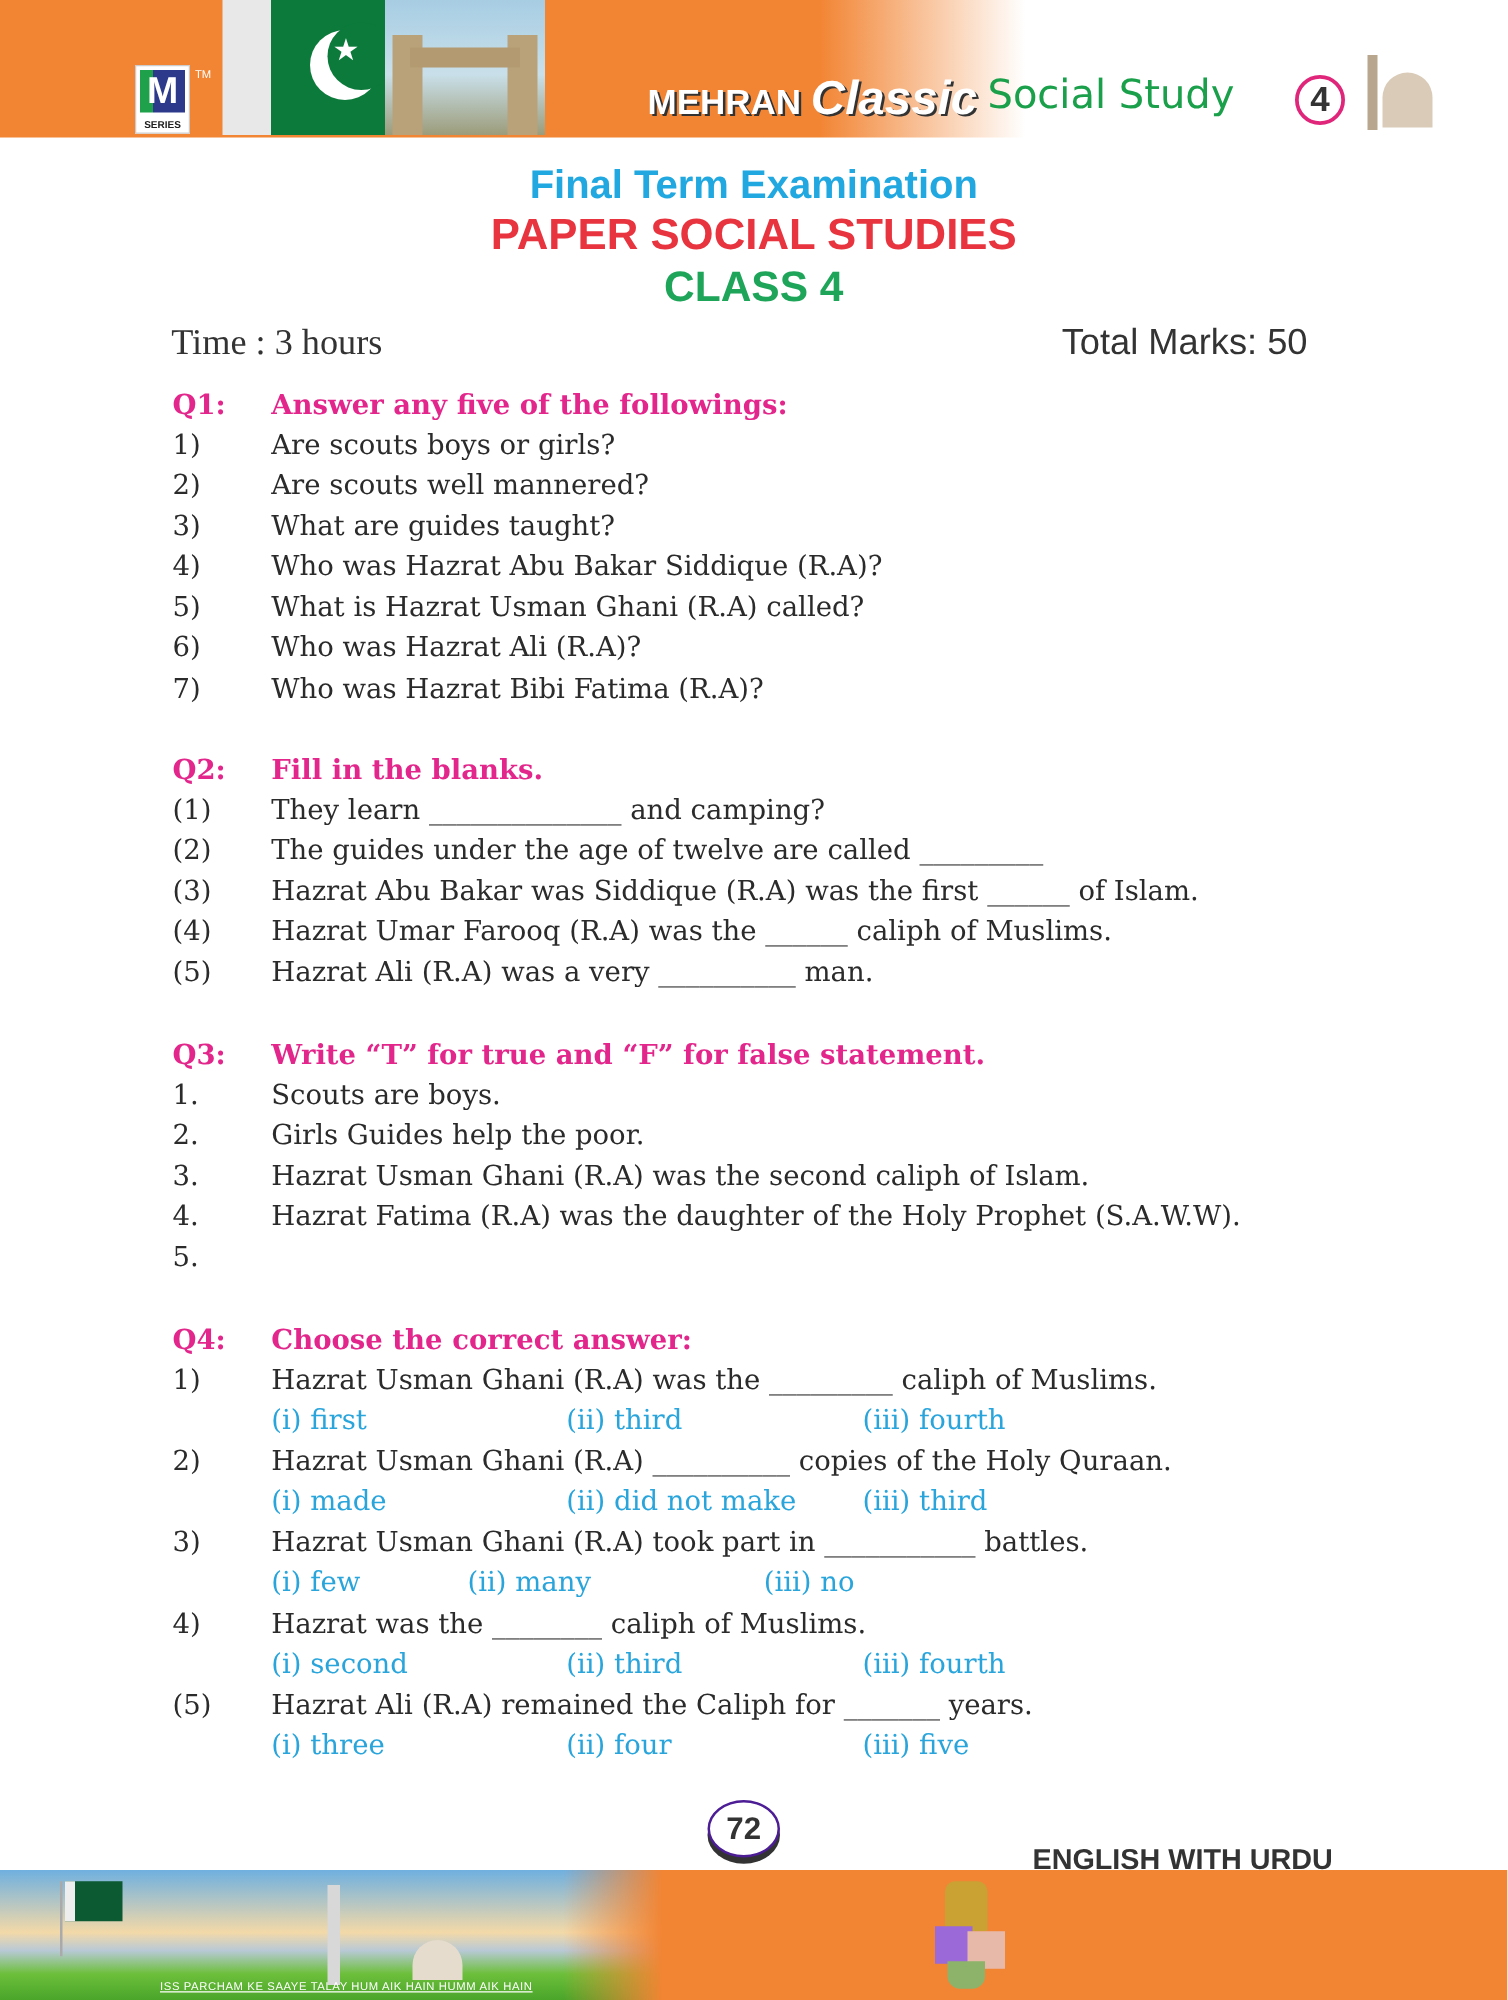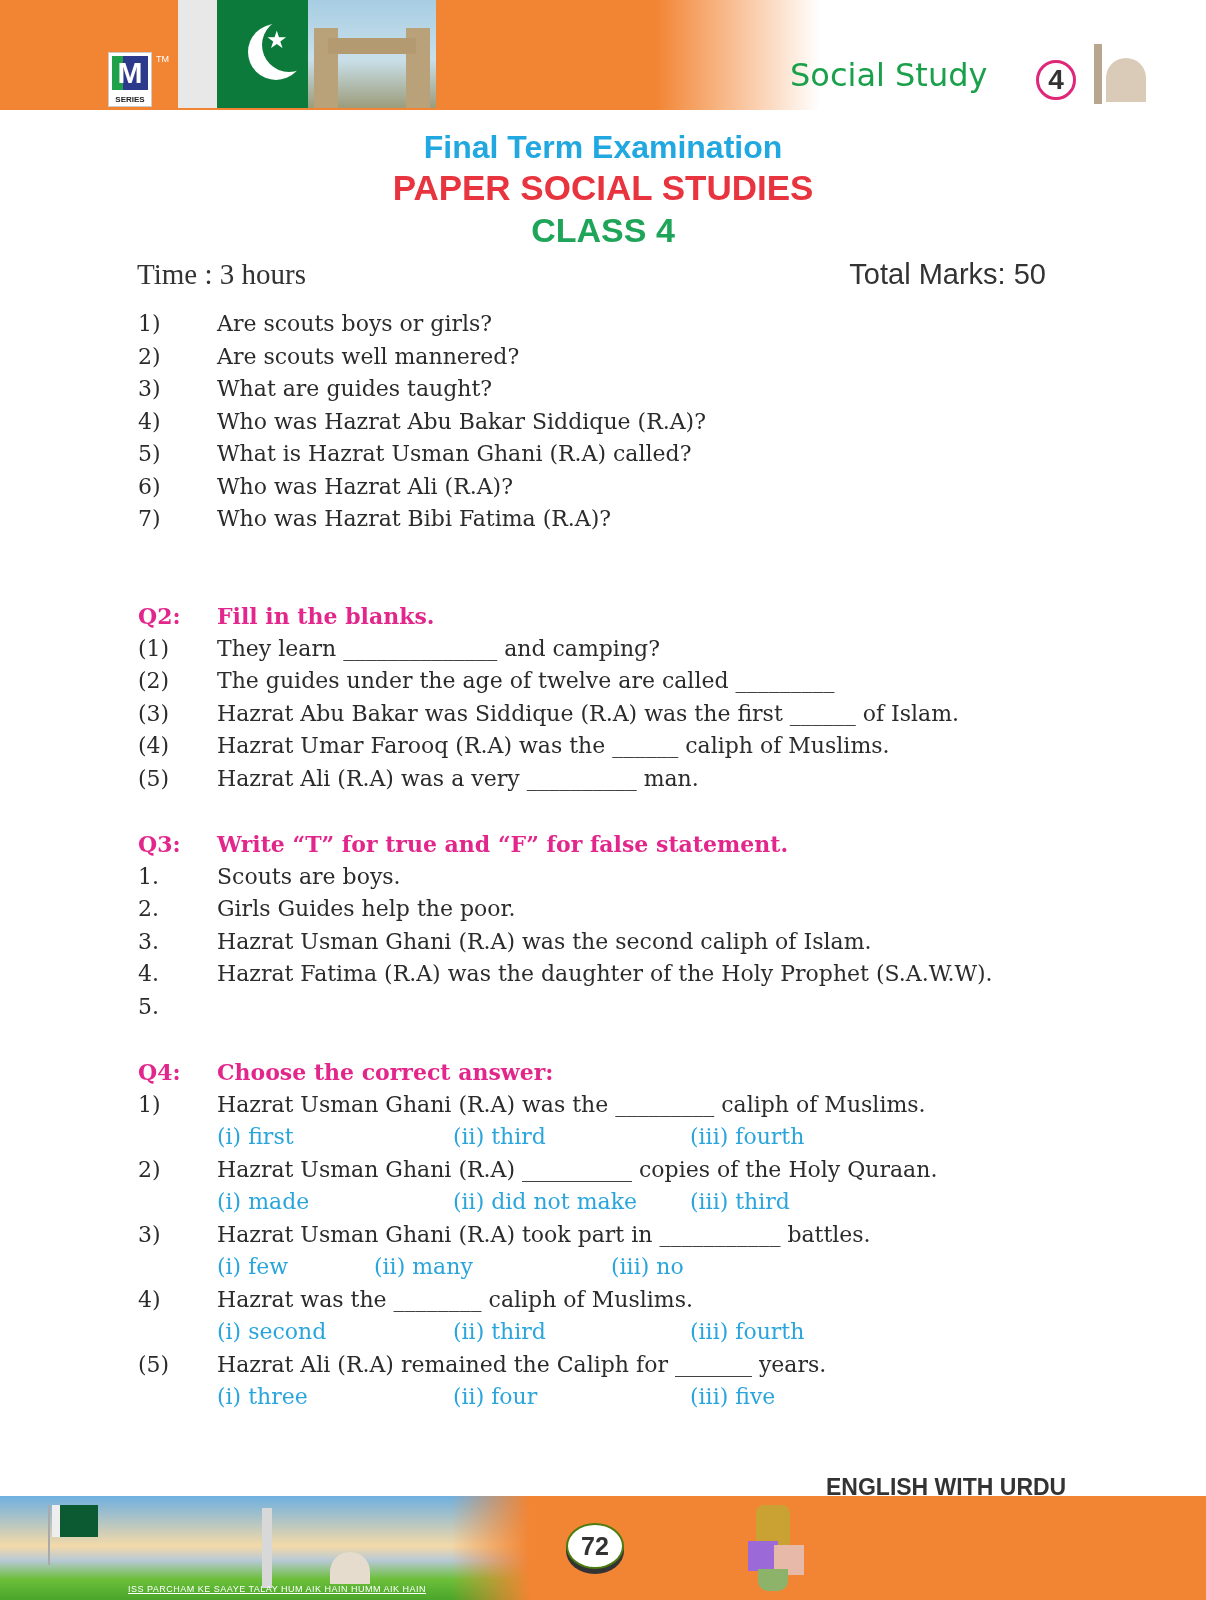--- a/index.html
+++ b/index.html
@@ -112,22 +112,22 @@
   }
   .fs-flag { position: absolute; left: 52px; top: 1505px; width: 38px; height: 32px; background: #0b5a32; border-left: 8px solid #eee; }
   .fs-pole { position: absolute; left: 48px; top: 1505px; width: 2px; height: 60px; background: #aaa; }
   .fs-minar { position: absolute; left: 262px; top: 1508px; width: 10px; height: 80px; background: #d8d8d8; }
   .fs-dome { position: absolute; left: 330px; top: 1552px; width: 40px; height: 32px; border-radius: 20px 20px 0 0; background: #e6dccd; }
   .slogan {
     position: absolute; left: 128px; top: 1584px; font-family: "Liberation Sans", sans-serif;
     font-size: 9px; color: #fff; text-decoration: underline; letter-spacing: 0.5px;
   }
   .page-num {
-    position: absolute; left: 566px; top: 1523px; width: 58px; height: 46px; border-radius: 50%;
-    background: #fff; border: 2px solid #4d7c0f; box-sizing: border-box;
+    position: absolute; left: 566px; top: 1440px; width: 58px; height: 46px; border-radius: 50%;
+    background: #fff; border: 2px solid #4c1d95; box-sizing: border-box;
     box-shadow: 0 5px 0 #333;
     font-family: "Liberation Sans", sans-serif; font-weight: bold; font-size: 25px; color: #333;
     text-align: center; line-height: 42px;
   }
   .map {
     position: absolute; left: 748px; top: 1505px; width: 58px; height: 88px;
   }
   .map .p1 { position: absolute; left: 8px; top: 0; width: 34px; height: 40px; background: #c9a233; border-radius: 8px 8px 2px 2px; }
   .map .p2 { position: absolute; left: 0; top: 36px; width: 30px; height: 30px; background: #9b6ad8; }
   .map .p3 { position: absolute; left: 26px; top: 40px; width: 30px; height: 30px; background: #e7b9a9; }
@@ -150,35 +150,43 @@
   <div class="flag">
     <div class="moon"></div>
     <div class="moon-cut"></div>
     <div class="star">★</div>
   </div>
   <div class="gate">
     <div class="tower" style="left:6px"></div>
     <div class="tower" style="left:98px"></div>
     <div class="arch"></div>
   </div>
+  <div class="brand">
+    <span>MEHRAN</span>
+    <span class="classic">Classic</span>
+  </div>
   <div class="subject">Social Study</div>
   <div class="grade-circle">4</div>
   <div class="monument">
     <div class="minar"></div>
     <div class="dome"></div>
   </div>
 </div>
 
 <div class="t1">Final Term Examination</div>
 <div class="t2">PAPER SOCIAL STUDIES</div>
 <div class="t3">CLASS 4</div>
 <div class="meta left">Time : 3 hours</div>
 <div class="meta right">Total Marks: 50</div>
 
 <div class="q-block" style="top:308px">
+  <div class="q-head">
+    <span class="num">Q1:</span>
+    <span class="txt">Answer any five of the followings:</span>
+  </div>
   <div class="q-row">
       <span class="num">1)</span>
       <span class="txt">Are scouts boys or girls?</span>
     </div>
   <div class="q-row">
       <span class="num">2)</span>
       <span class="txt">Are scouts well mannered?</span>
     </div>
   <div class="q-row">
       <span class="num">3)</span>

